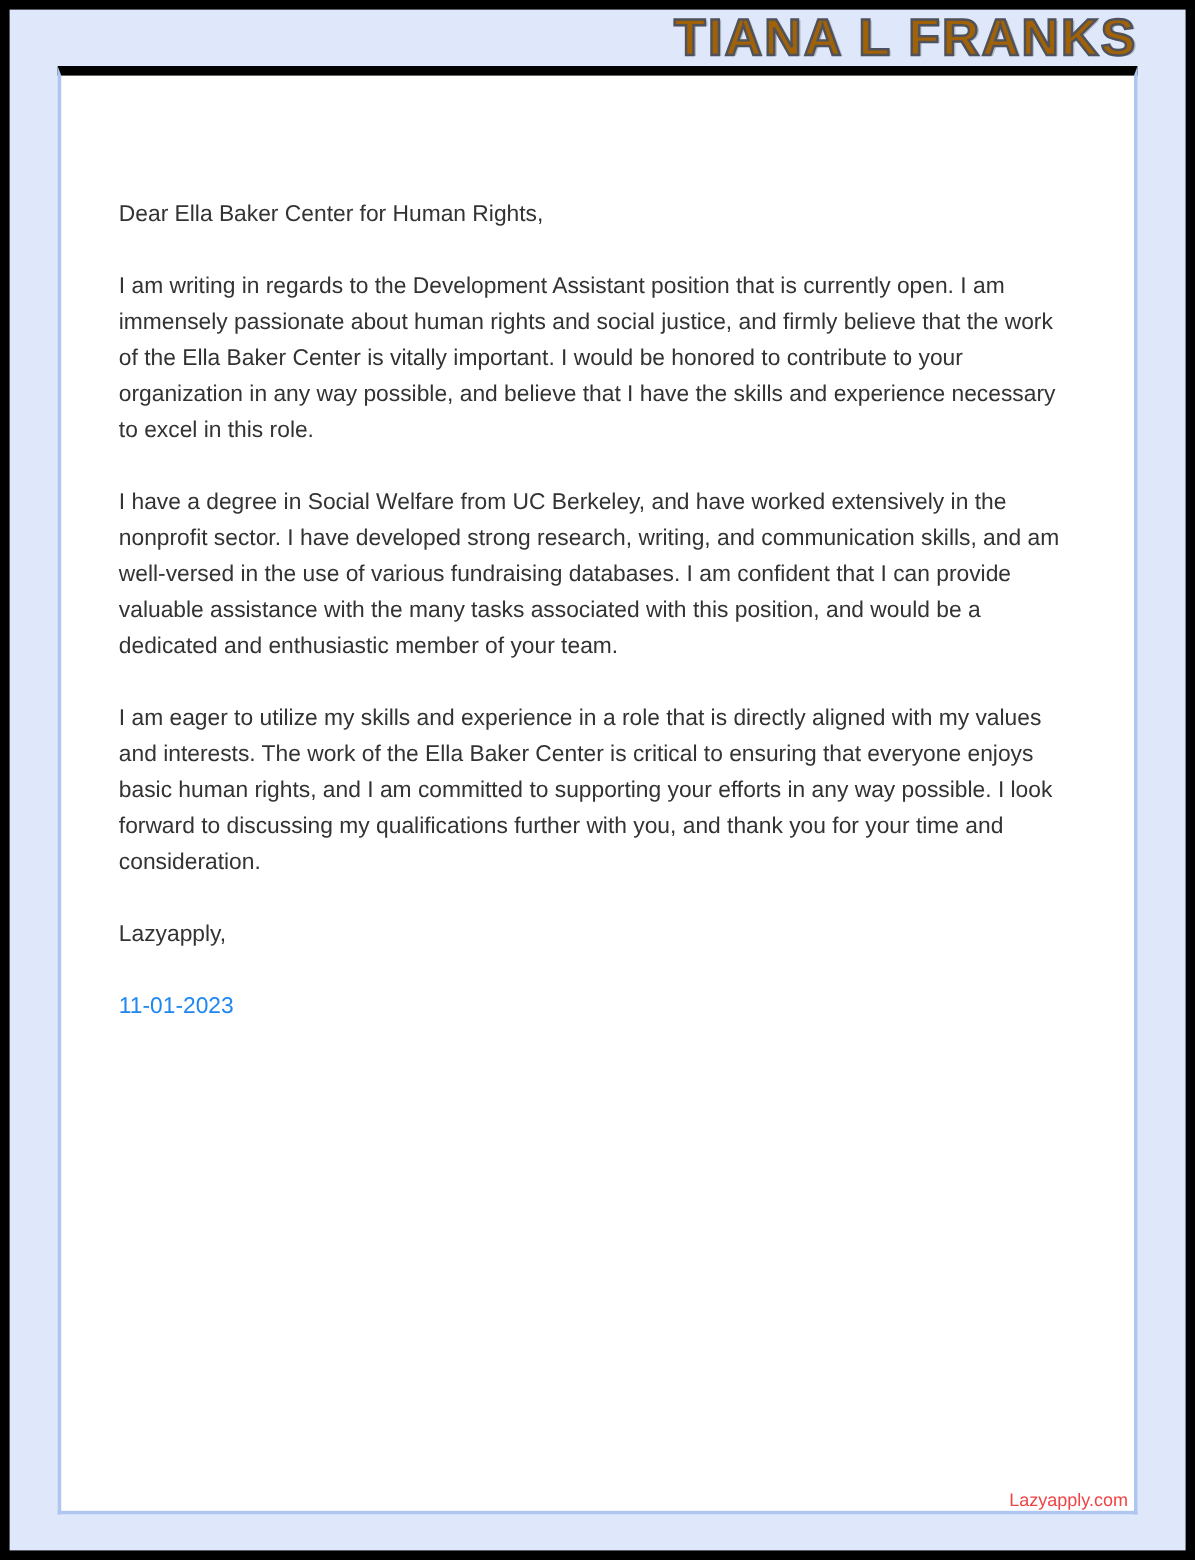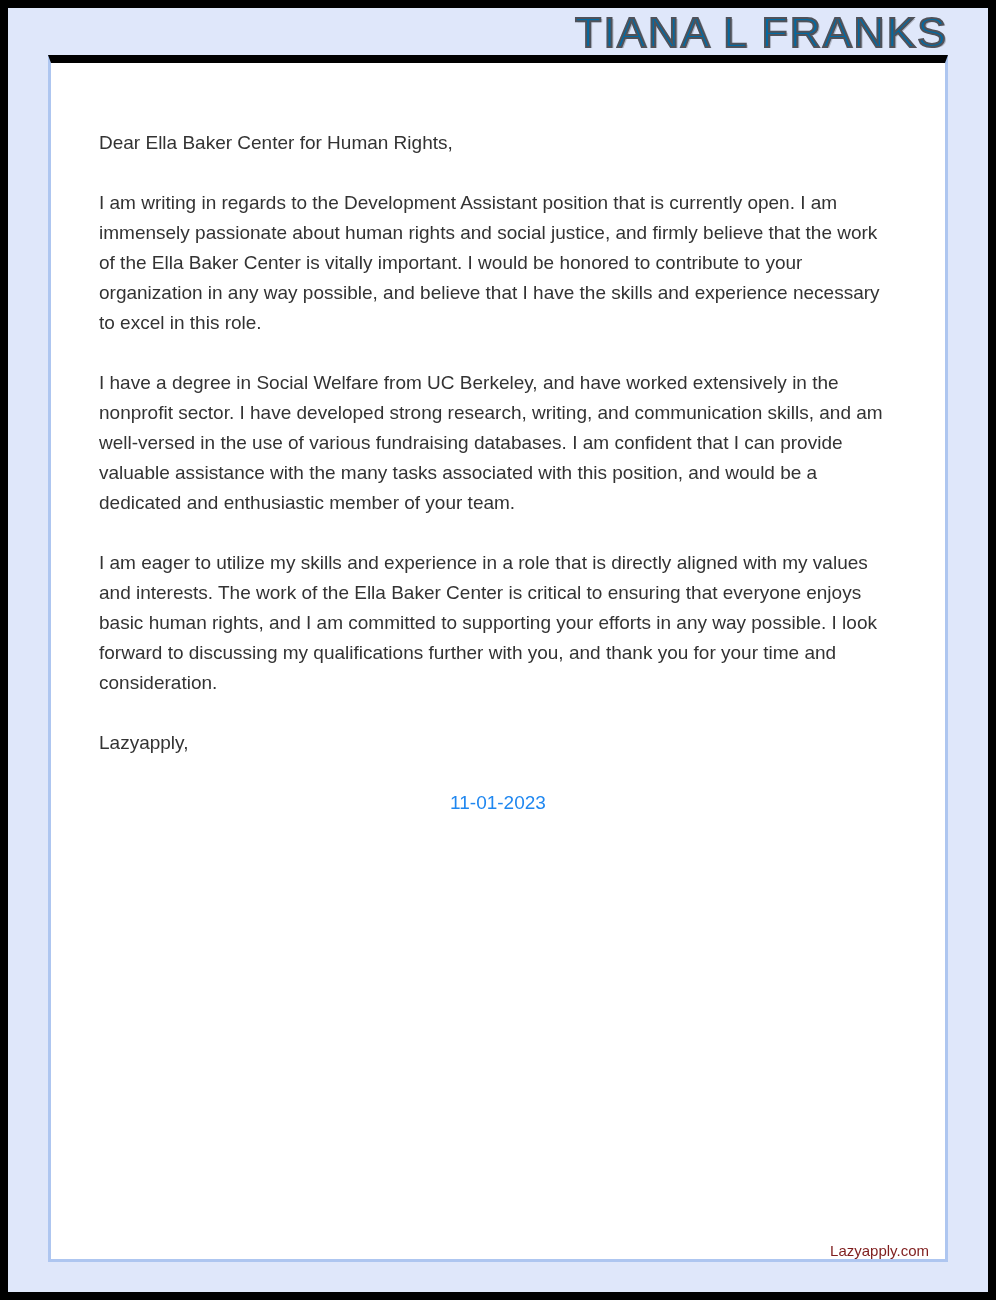--- a/index.html
+++ b/index.html
@@ -17,57 +17,57 @@
   }
   .header {
     height: 47px;
     padding: 2px 40px 0 40px;
     text-align: right;
   }
   .header-name {
     display: inline-block;
     font-size: 43px;
     line-height: 45px;
-    font-weight: 400;
+    font-weight: 700;
     letter-spacing: 2px;
-    color: #0369a1;
+    color: #a16207;
     -webkit-text-stroke: 2px #4f525a;
     text-shadow: 2px 1px 0 rgba(90, 94, 104, 0.35);
     white-space: nowrap;
   }
   .letter {
     margin: 0 40px;
     width: 900px;
     height: 1207px;
     background: #ffffff;
     border-top: 8px solid #000000;
     border-left: 3px solid #aec6f0;
     border-right: 3px solid #aec6f0;
     border-bottom: 3px solid #aec6f0;
     position: relative;
   }
   .letter-body {
     padding: 65px 48px 0 48px;
     color: #333333;
     font-size: 19px;
     line-height: 30px;
+    margin-top: 36px;
   }
   .letter-body p { margin: 0 0 30px 0; max-width: 800px; }
   .letter-body p.signature { margin-bottom: 10px; }
   .date {
     color: #1f87f0;
-    text-align: center;
   }
   .watermark {
     position: absolute;
-    right: 16px;
+    right: 5px;
     bottom: -1px;
     font-size: 15px;
     line-height: 18px;
-    color: #7f1d1d;
+    color: #ef4444;
   }
 </style>
 </head>
 <body>
 
 <div class="page">
 
   <div class="header">
     <span class="header-name">TIANA L FRANKS</span>
   </div>

